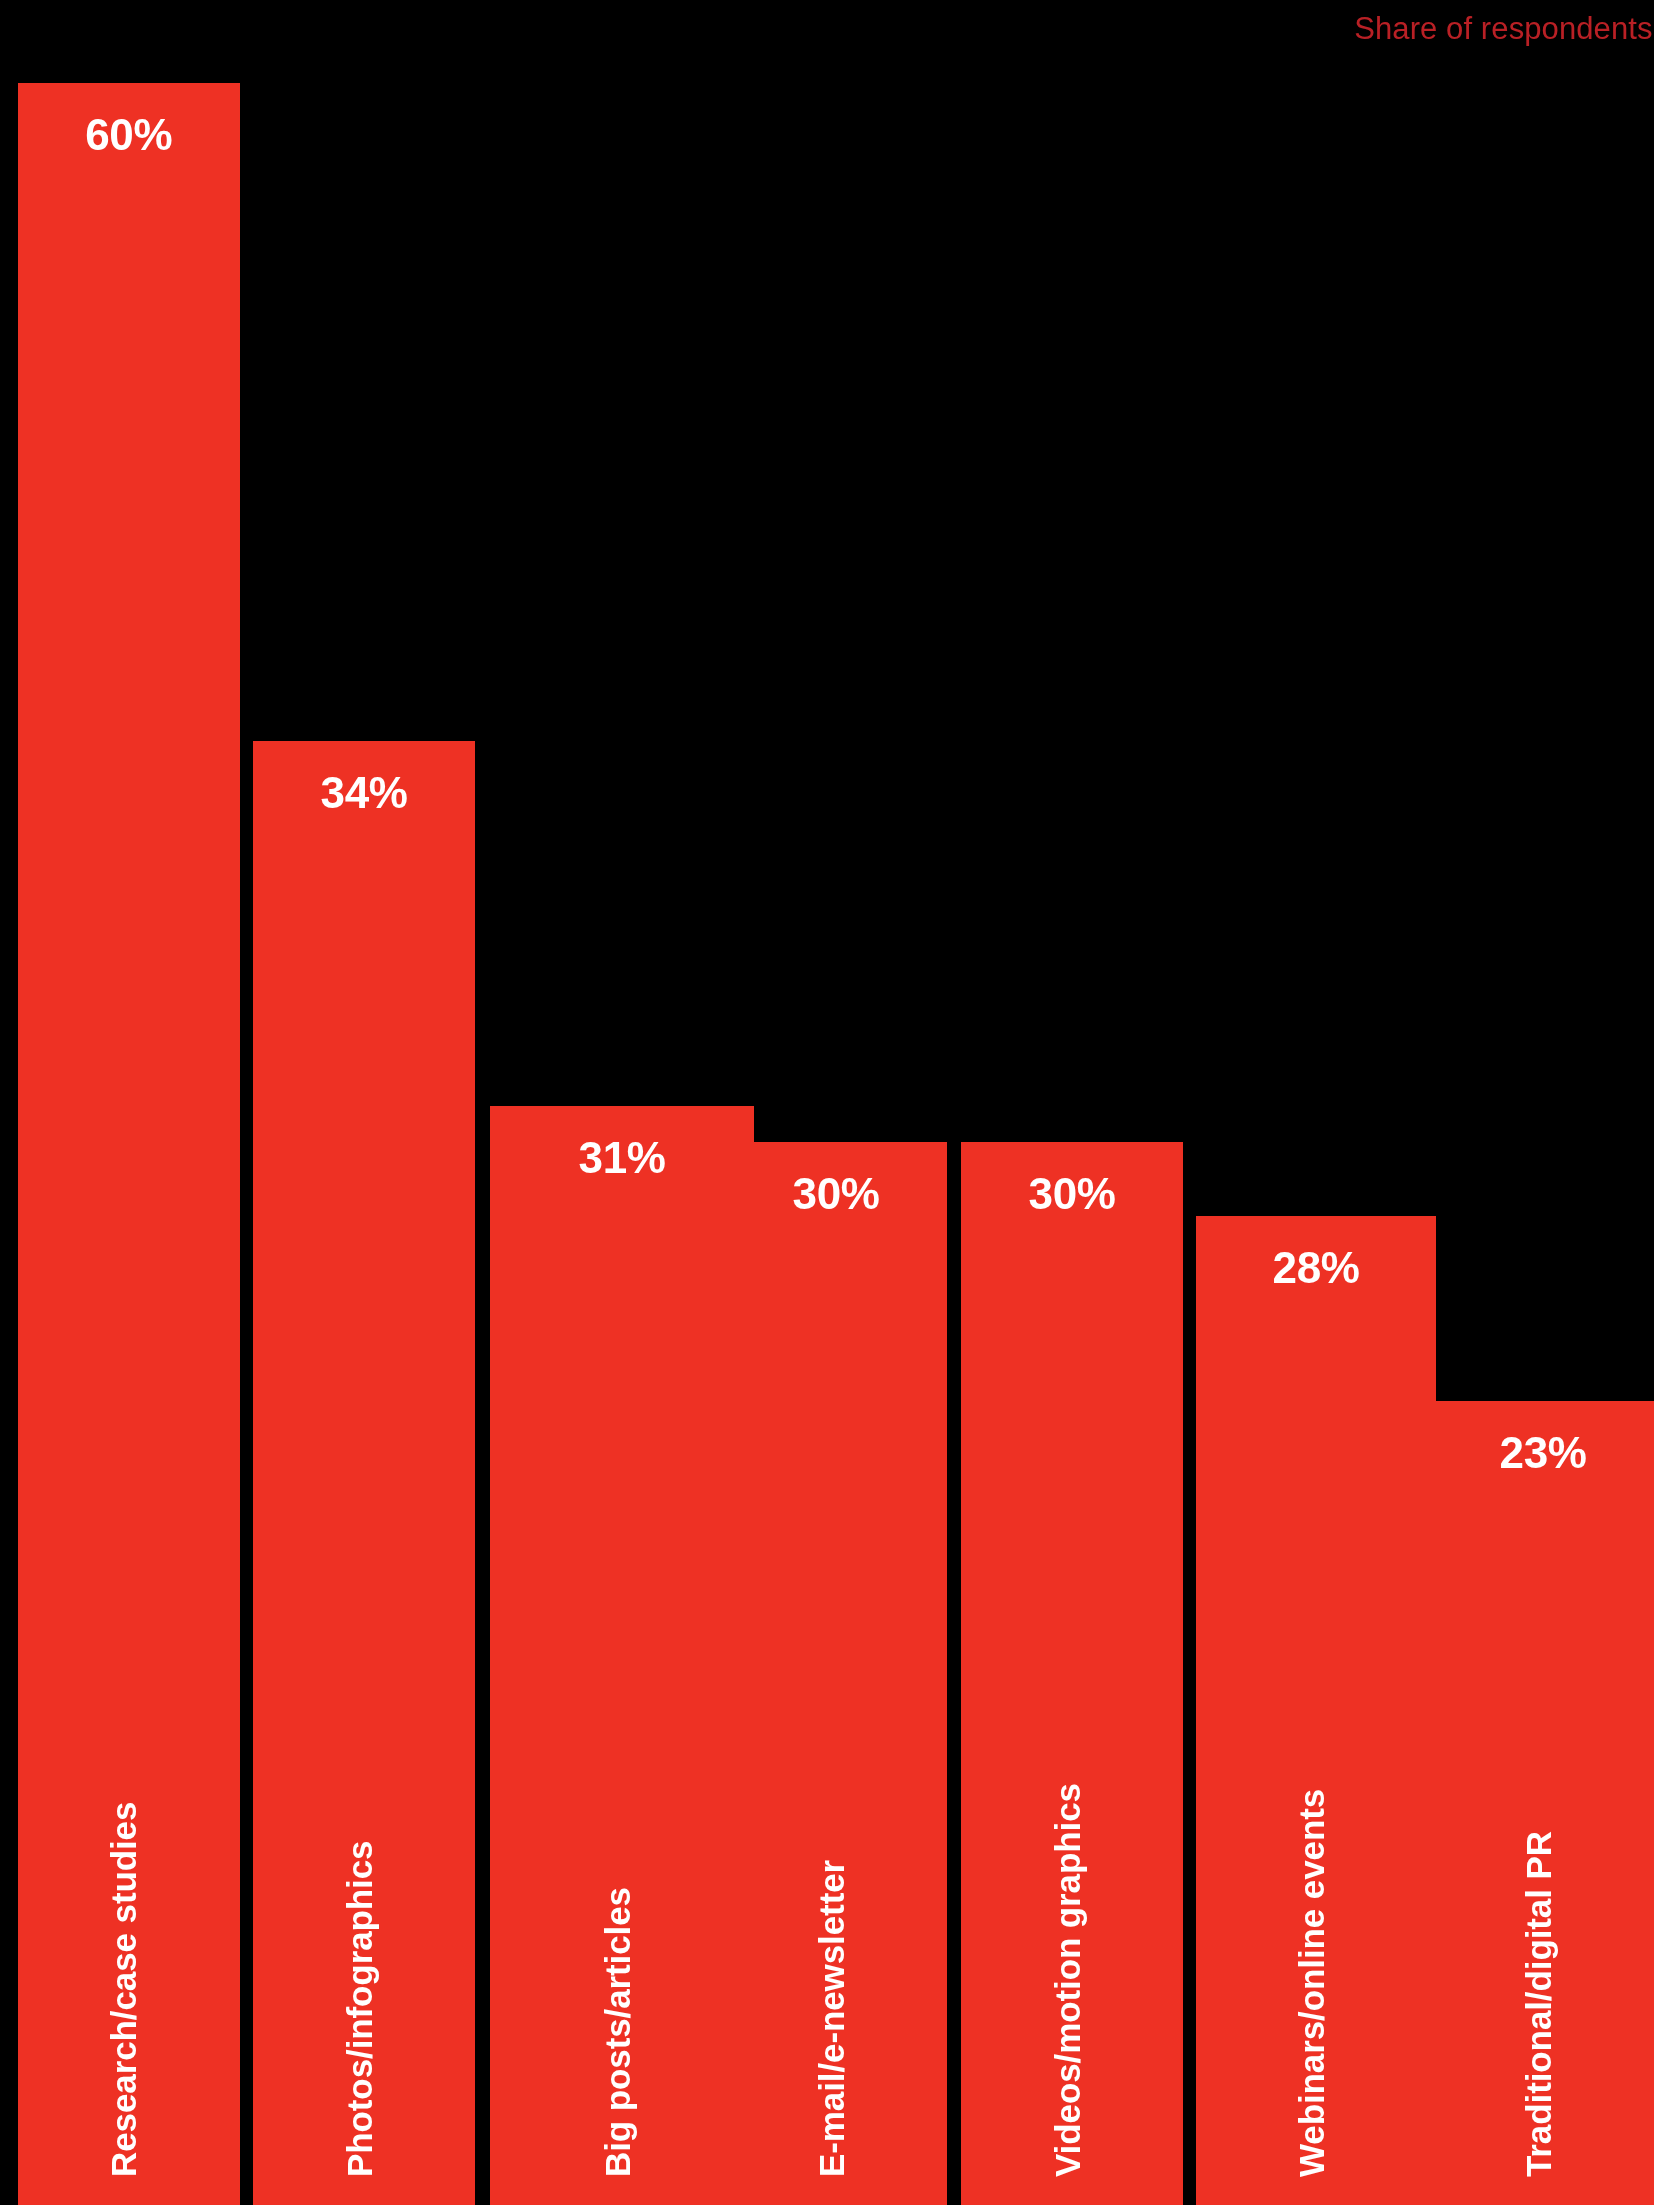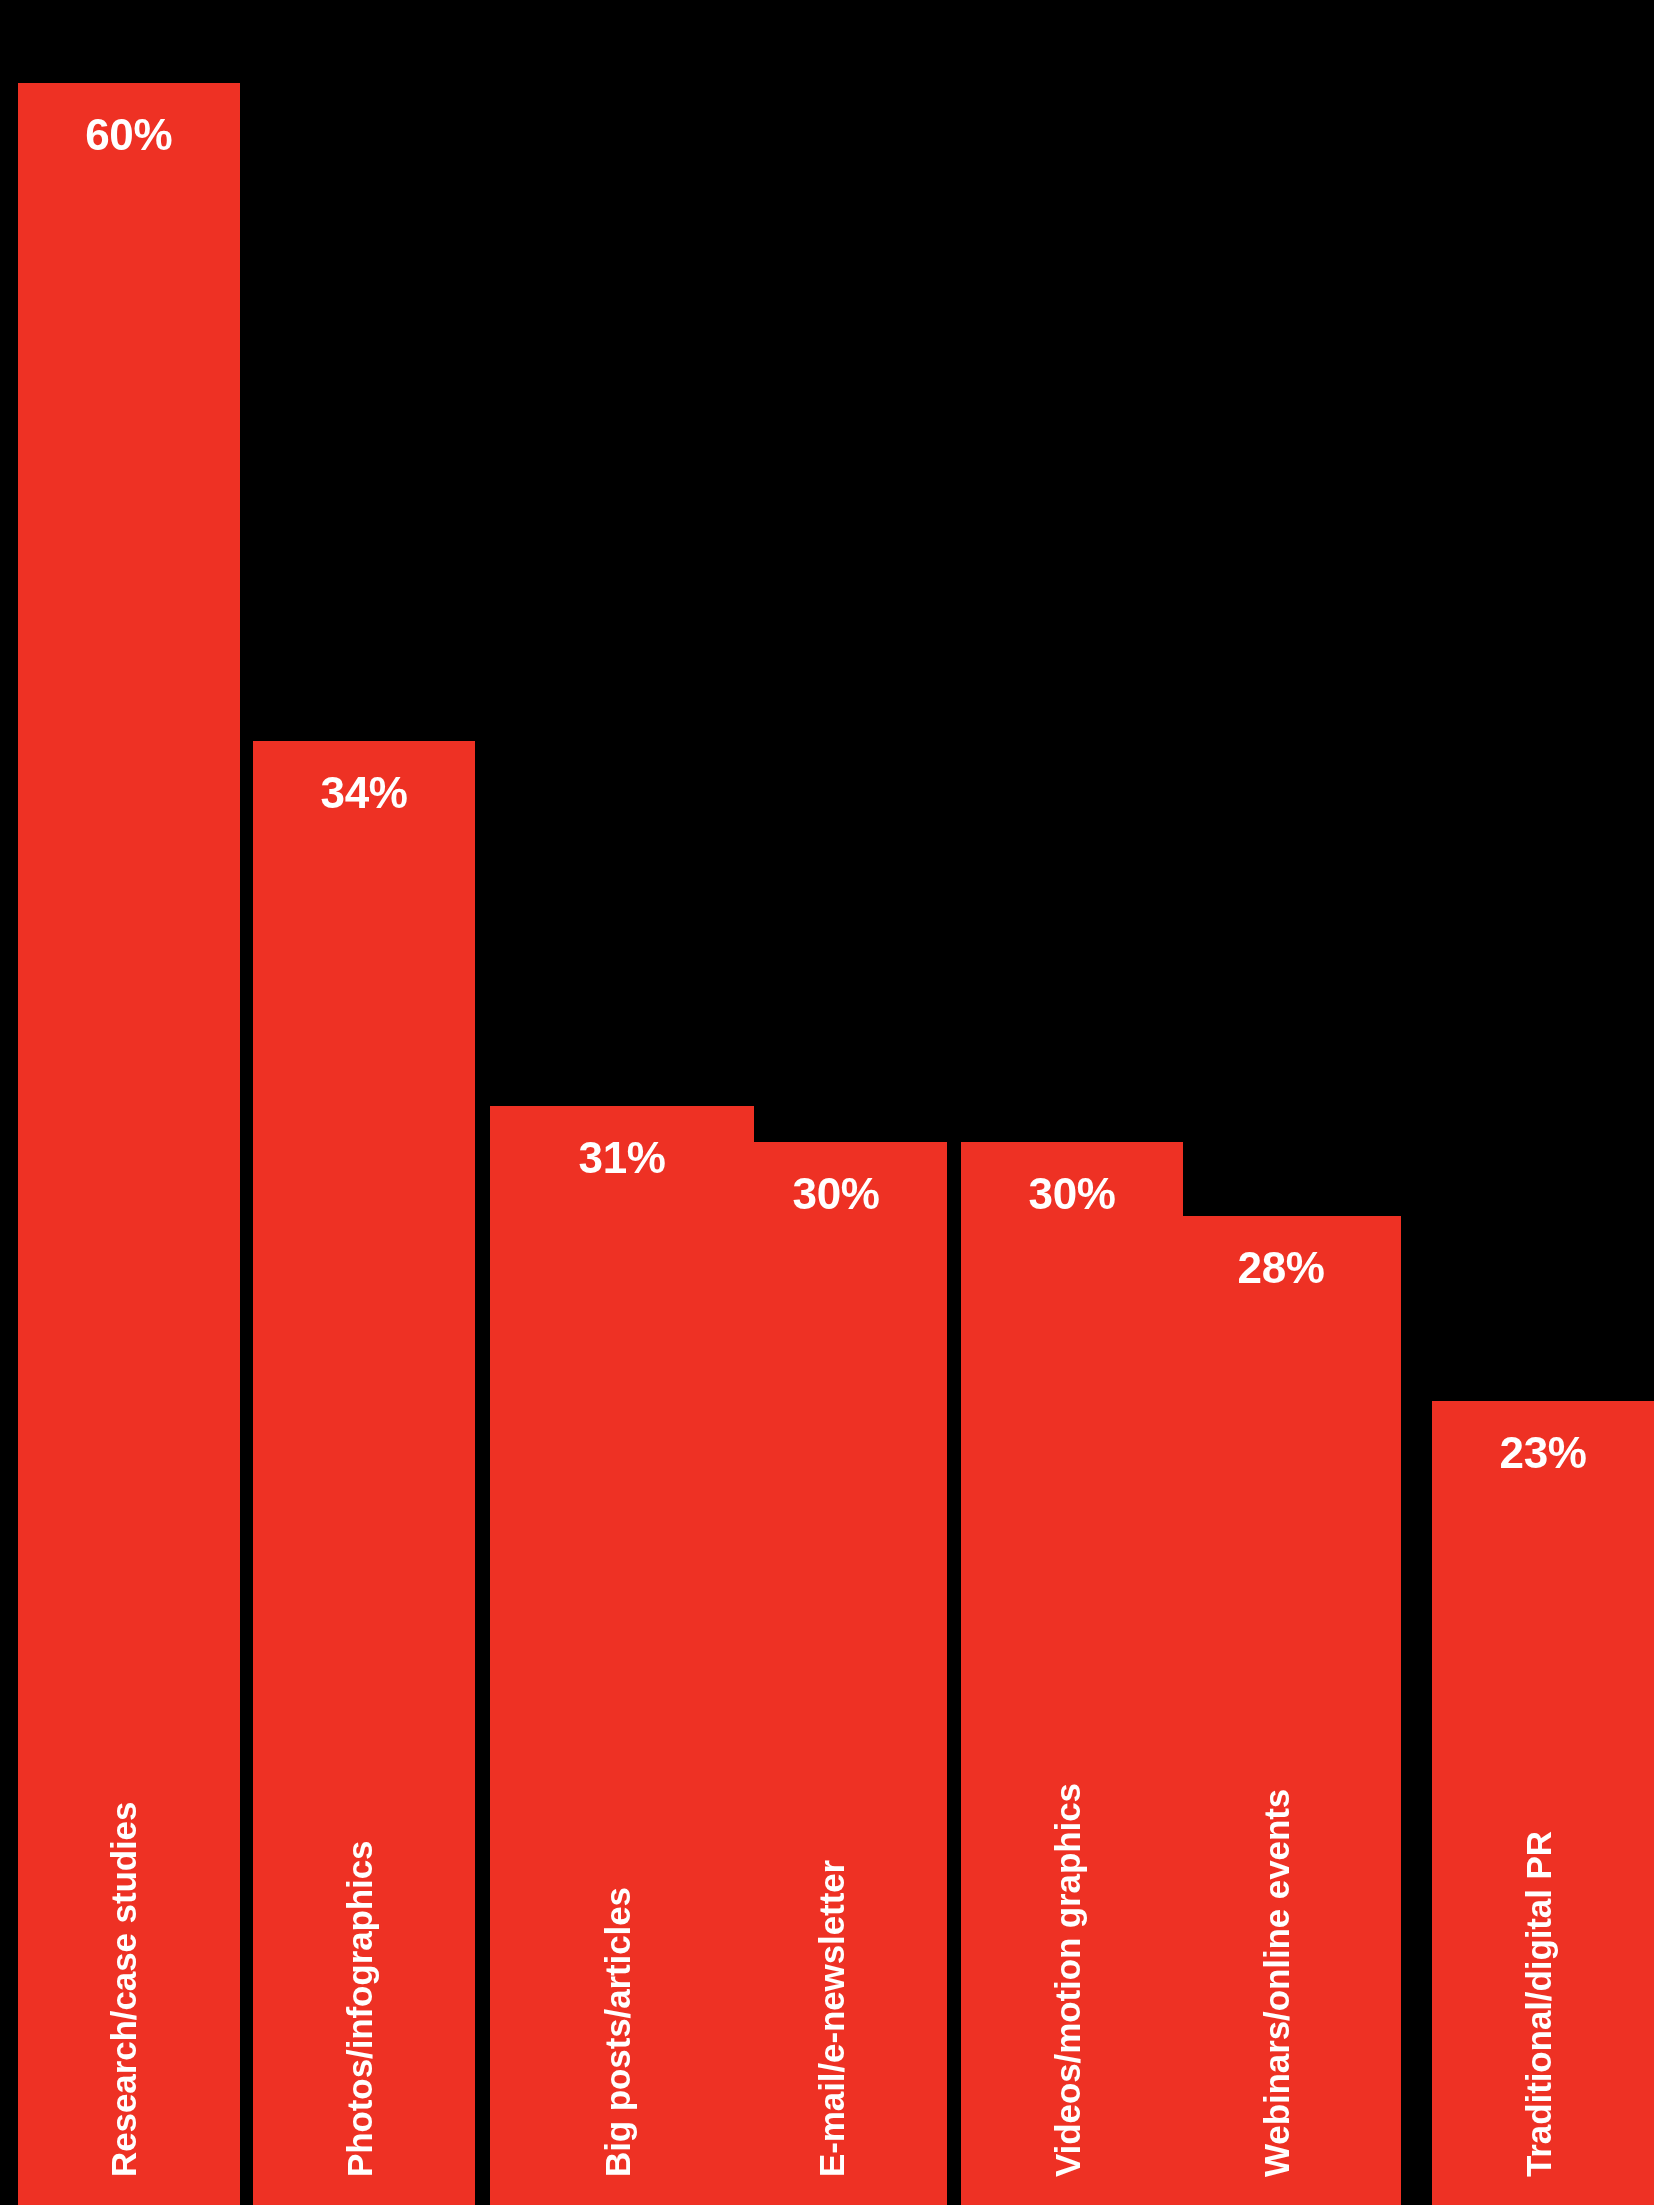--- a/index.html
+++ b/index.html
@@ -106,20 +106,23 @@
     white-space: nowrap;
     letter-spacing: -0.1px;
     margin-left: 12.7px;
   }
 </style>
 </head>
 <body>
 
 <div id="chart-root">
 
+  <div id="chart-header">
+    <div class="unit-label">Share of respondents</div>
+  </div>
 
   <div id="plot-area">
       <div class="bar-group" style="left: 17.7px; width: 222px; height: 2122px;">
         <div class="bar-rect" style="background: rgb(238, 49, 36);"></div>
         <div class="bar-value" style="top: 30px;">60%</div>
         <div class="bar-cat-wrap">
           <div class="bar-cat">Research/case studies</div>
         </div>
       </div>
       <div class="bar-group" style="left: 253px; width: 222px; height: 1464px; border-radius: 6px;">
@@ -143,21 +146,21 @@
           <div class="bar-cat">E-mail/e-newsletter</div>
         </div>
       </div>
       <div class="bar-group" style="left: 961px; width: 222px; height: 1063px;">
         <div class="bar-rect" style="background: rgb(238, 49, 36);"></div>
         <div class="bar-value" style="top: 30px;">30%</div>
         <div class="bar-cat-wrap">
           <div class="bar-cat">Videos/motion graphics</div>
         </div>
       </div>
-      <div class="bar-group" style="left: 1161px; width: 240px; height: 989px; border-radius: 20px;">
+      <div class="bar-group" style="left: 1196px; width: 240px; height: 989px; border-radius: 20px;">
         <div class="bar-rect" style="background: rgb(238, 49, 36);"></div>
         <div class="bar-value" style="top: 30px;">28%</div>
         <div class="bar-cat-wrap">
           <div class="bar-cat">Webinars/online events</div>
         </div>
       </div>
       <div class="bar-group" style="left: 1432px; width: 222px; height: 804px;">
         <div class="bar-rect" style="background: rgb(238, 49, 36);"></div>
         <div class="bar-value" style="top: 30px;">23%</div>
         <div class="bar-cat-wrap">

